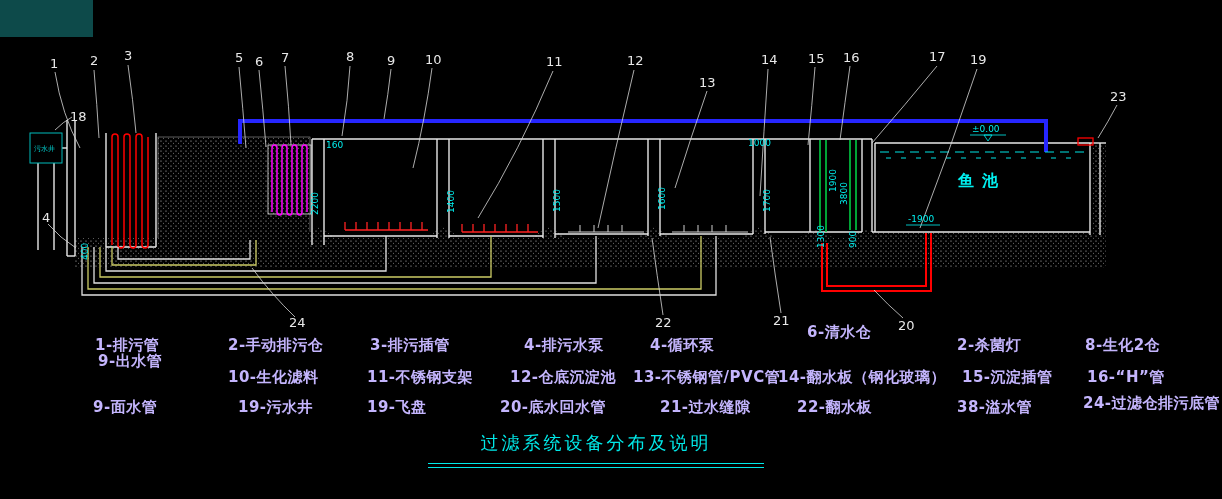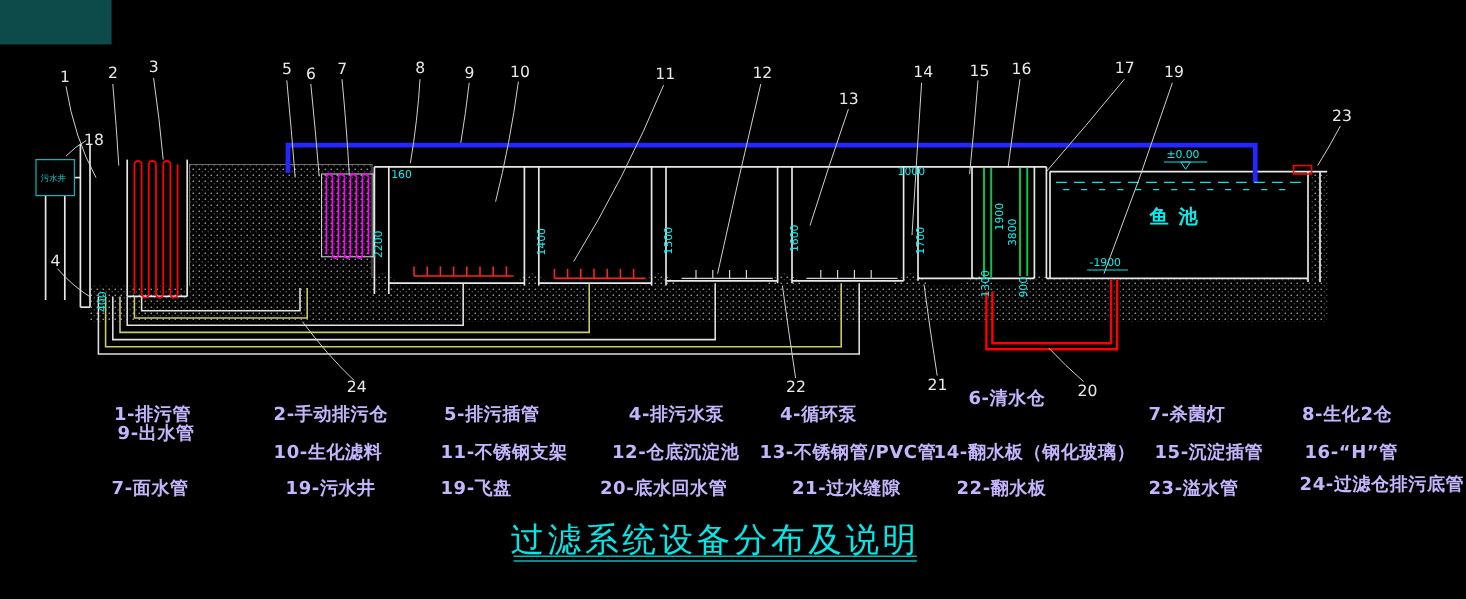--- a/index.html
+++ b/index.html
@@ -16,21 +16,21 @@
   .num  { fill:#e8e8e8; font-size:13px; font-family:"DejaVu Sans",sans-serif; }
   .dim  { fill:#00f0f0; font-size:9px;  font-family:"DejaVu Sans",sans-serif; }
   .lblbig { fill:#00f0f0; font-size:16px; font-weight:bold; letter-spacing:8px; }
   .lbltiny { fill:#00d0d0; font-size:7px; }
   .legend span.lg {
     position:absolute; color:#c4b5fd; font-size:15px; font-weight:bold;
     white-space:nowrap; letter-spacing:0.5px;
   }
   .title {
     position:absolute; left:420px; top:431px; width:352px; text-align:center;
-    color:#00e8e8; font-size:28px; letter-spacing:3px; font-weight:normal;
+    color:#00e8e8; font-size:18px; letter-spacing:3px; font-weight:normal;
   }
   .title-underline1, .title-underline2 {
     position:absolute; left:428px; width:336px; height:1px; background:#00e8e8;
   }
   .title-underline1 { top:463px; }
   .title-underline2 { top:467px; }
 </style>
 </head>
 <body>
 
@@ -274,43 +274,43 @@
       <line x1="970" y1="135" x2="1006" y2="135" stroke="#00f0f0" stroke-width="0.8"></line>
       <path d="M984,135 L992,135 L988,141 Z" fill="none" stroke="#00f0f0" stroke-width="0.8"></path>
       <text class="dim" x="908" y="222">-1900</text>
       <line x1="906" y1="225" x2="940" y2="225" stroke="#00f0f0" stroke-width="0.8"></line>
     </g>
   </svg>
 
   <div class="legend">
     <span class="lg" style="left:95px;top:336px">1-排污管</span>
     <span class="lg" style="left:228px;top:336px">2-手动排污仓</span>
-    <span class="lg" style="left:370px;top:336px">5-排污插管</span>
+    <span class="lg" style="left:370px;top:336px">3-排污插管</span>
     <span class="lg" style="left:524px;top:336px">4-排污水泵</span>
     <span class="lg" style="left:650px;top:336px">4-循环泵</span>
     <span class="lg" style="left:807px;top:323px">6-清水仓</span>
-    <span class="lg" style="left:957px;top:336px">7-杀菌灯</span>
+    <span class="lg" style="left:957px;top:336px">2-杀菌灯</span>
     <span class="lg" style="left:1085px;top:336px">8-生化2仓</span>
 
     <span class="lg" style="left:98px;top:352px">9-出水管</span>
     <span class="lg" style="left:228px;top:368px">10-生化滤料</span>
     <span class="lg" style="left:367px;top:368px">11-不锈钢支架</span>
     <span class="lg" style="left:510px;top:368px">12-仓底沉淀池</span>
     <span class="lg" style="left:633px;top:368px">13-不锈钢管/PVC管</span>
     <span class="lg" style="left:778px;top:368px">14-翻水板（钢化玻璃）</span>
     <span class="lg" style="left:962px;top:368px">15-沉淀插管</span>
     <span class="lg" style="left:1087px;top:368px">16-“H”管</span>
 
-    <span class="lg" style="left:93px;top:398px">7-面水管</span>
+    <span class="lg" style="left:93px;top:398px">9-面水管</span>
     <span class="lg" style="left:238px;top:398px">19-污水井</span>
     <span class="lg" style="left:367px;top:398px">19-飞盘</span>
     <span class="lg" style="left:500px;top:398px">20-底水回水管</span>
     <span class="lg" style="left:660px;top:398px">21-过水缝隙</span>
     <span class="lg" style="left:797px;top:398px">22-翻水板</span>
-    <span class="lg" style="left:957px;top:398px">23-溢水管</span>
+    <span class="lg" style="left:957px;top:398px">38-溢水管</span>
     <span class="lg" style="left:1083px;top:394px">24-过滤仓排污底管</span>
   </div>
 
   <div class="title">过滤系统设备分布及说明</div>
   <div class="title-underline1"></div>
   <div class="title-underline2"></div>
 
 </div>
 
 </body></html>

